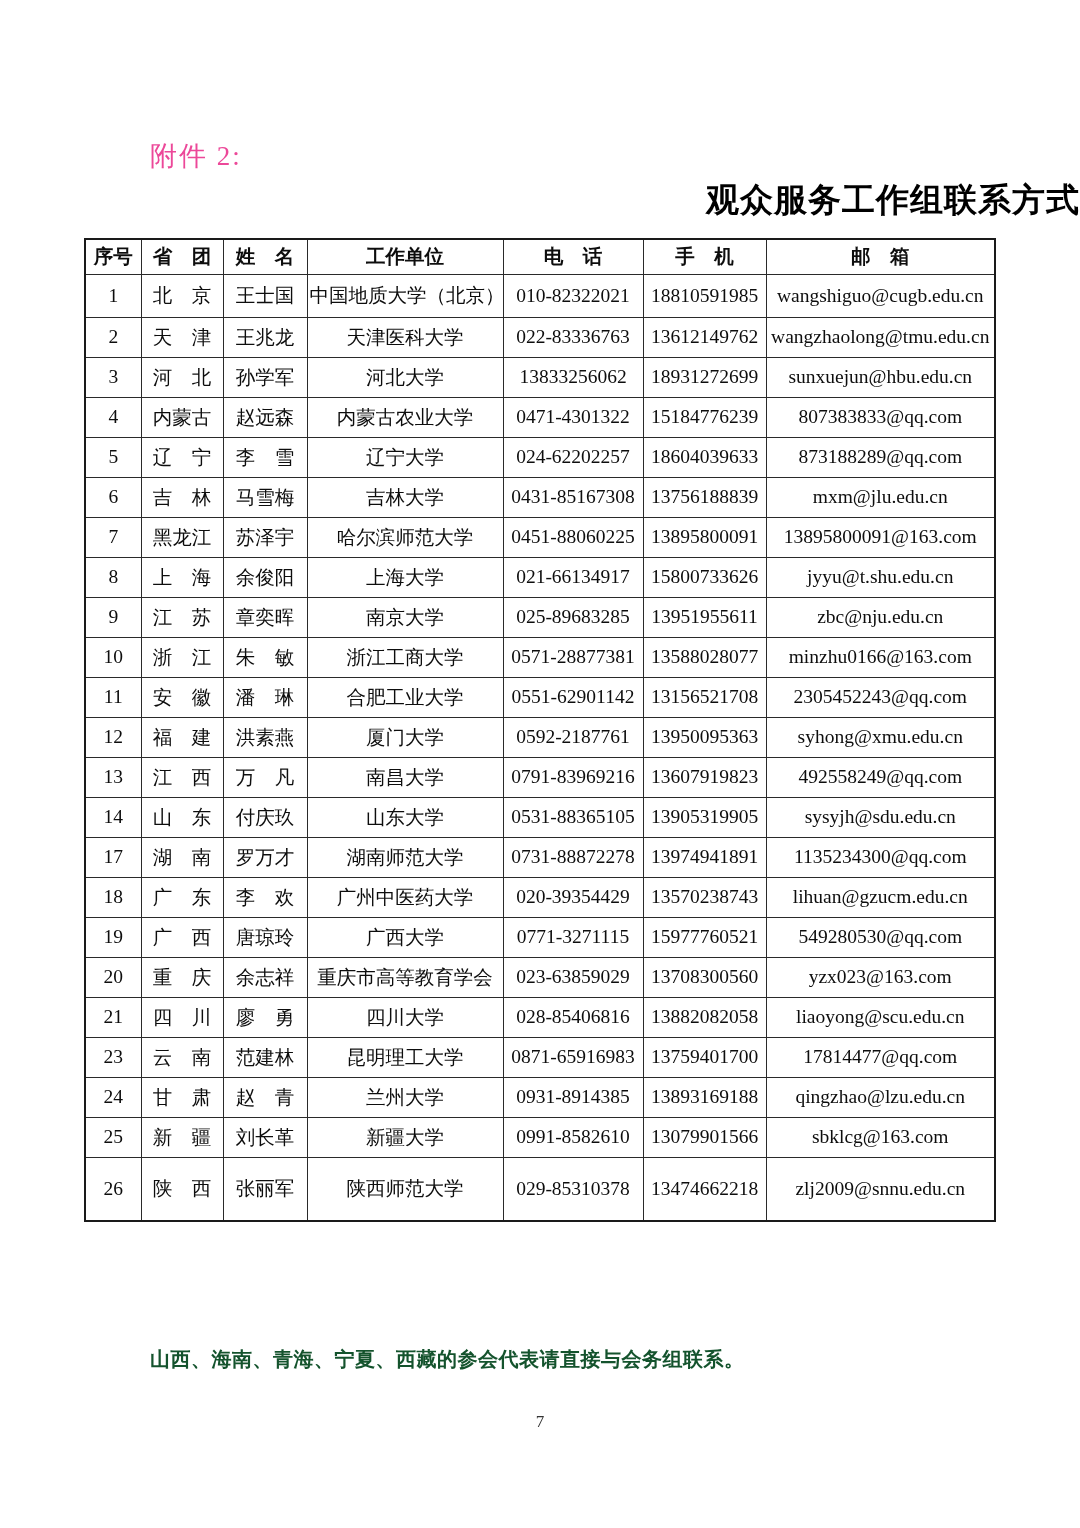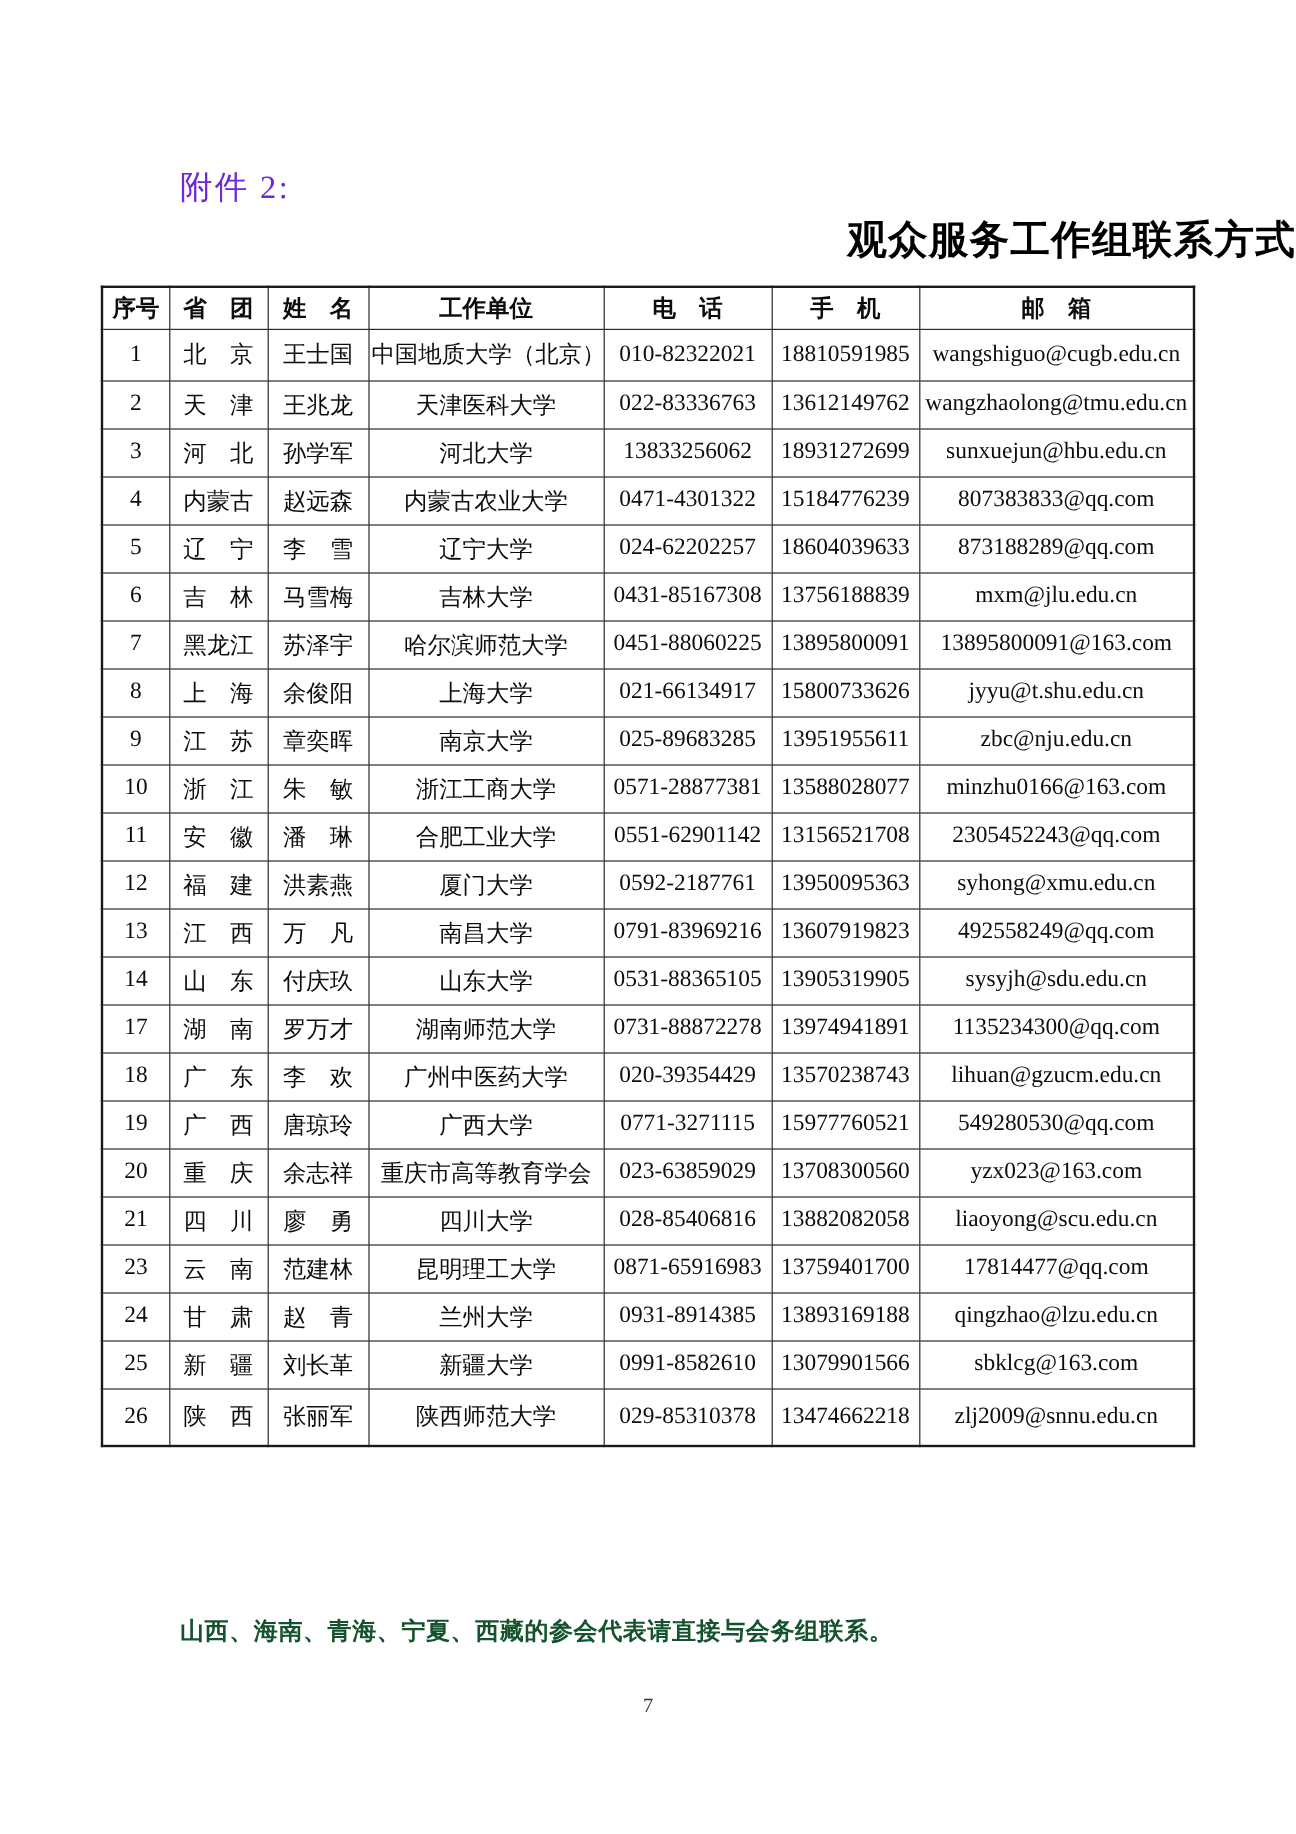--- a/index.html
+++ b/index.html
@@ -15,21 +15,21 @@
     color: #111111;
     overflow: hidden;
   }
 
   .attachment-label {
     position: absolute;
     top: 138px;
     left: 150px;
     font-size: 27px;
     letter-spacing: 2px;
-    color: #6d28d9;
+    color: #ec4899;
   }
 
   .doc-title {
     position: absolute;
     top: 178px;
     left: 0;
     width: 100%;
     text-align: right;
     font-size: 33px;
     font-weight: bold;
@@ -54,21 +54,21 @@
     font-size: 19.5px;
     padding: 0 2px;
     overflow: hidden;
     white-space: nowrap;
     color: #0d0d0d;
   }
   .contact-table thead tr { height: 35px; margin-top: 10px; }
   .contact-table th { font-weight: bold; }
   .contact-table tbody tr { height: 40px; }
   .contact-table tbody tr:first-child { height: 43px; }
-  .contact-table tbody tr:last-child { height: 48px; }
+  .contact-table tbody tr:last-child { height: 64px; }
 
   .footnote {
     position: absolute;
     top: 1346px;
     left: 150px;
     font-size: 20px;
     font-weight: bold;
     letter-spacing: 0.5px;
     color: #14532d;
     font-family: "Liberation Sans", "DejaVu Sans", sans-serif;

